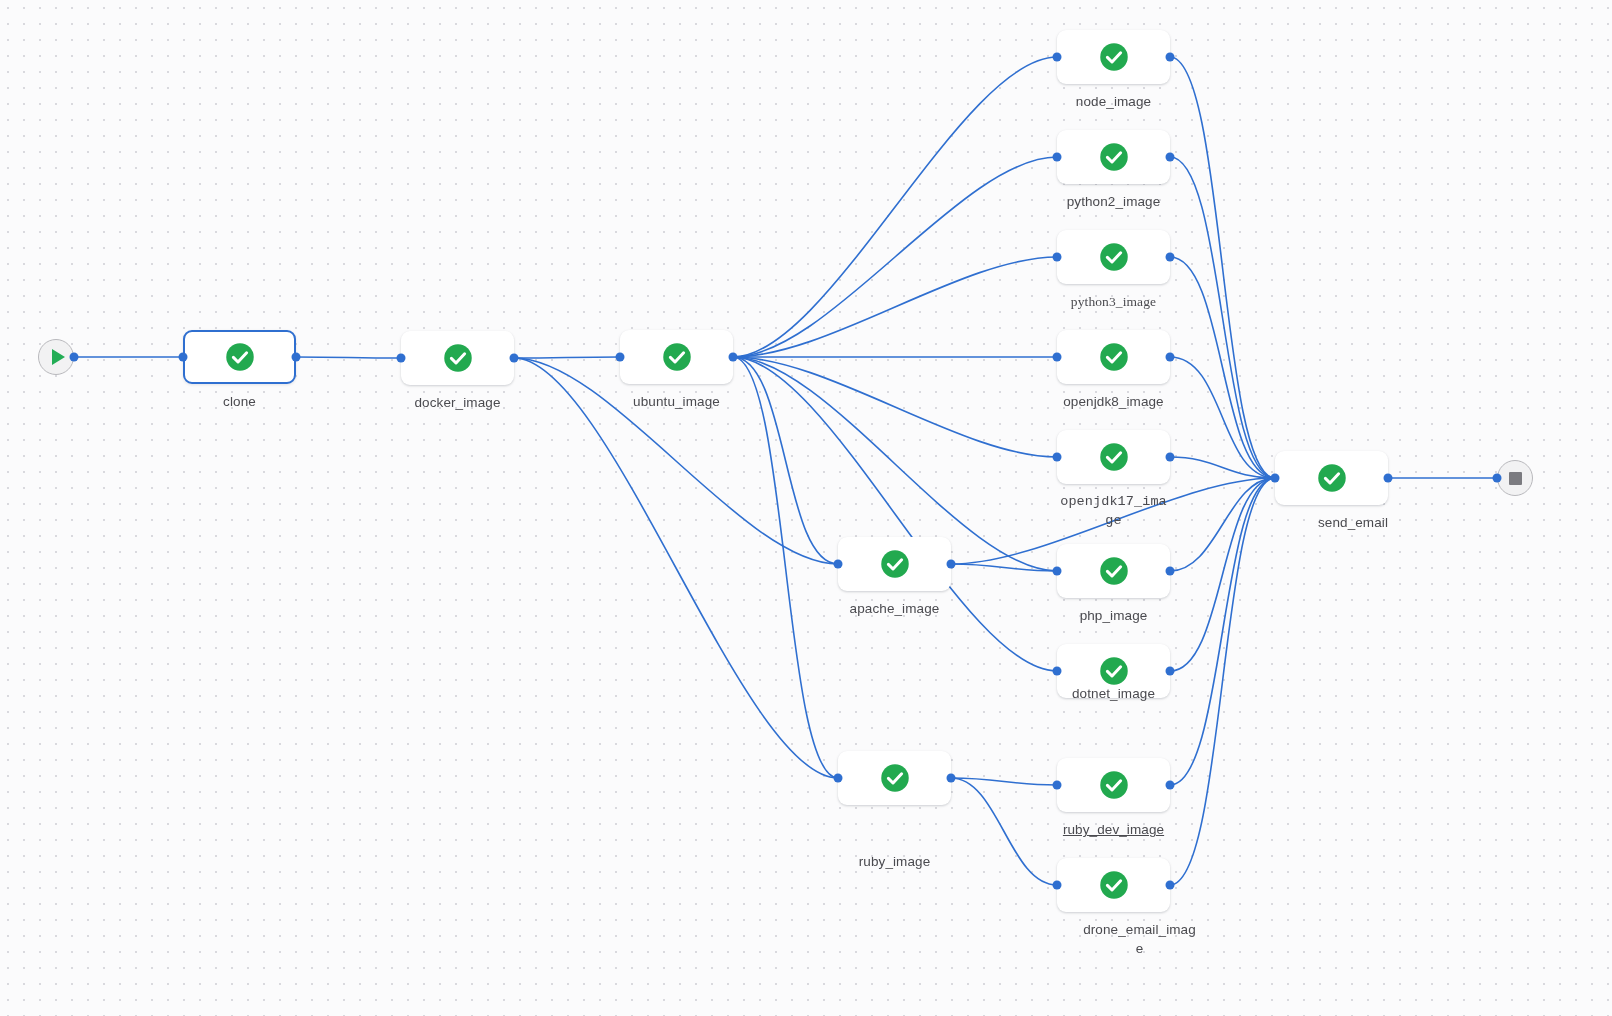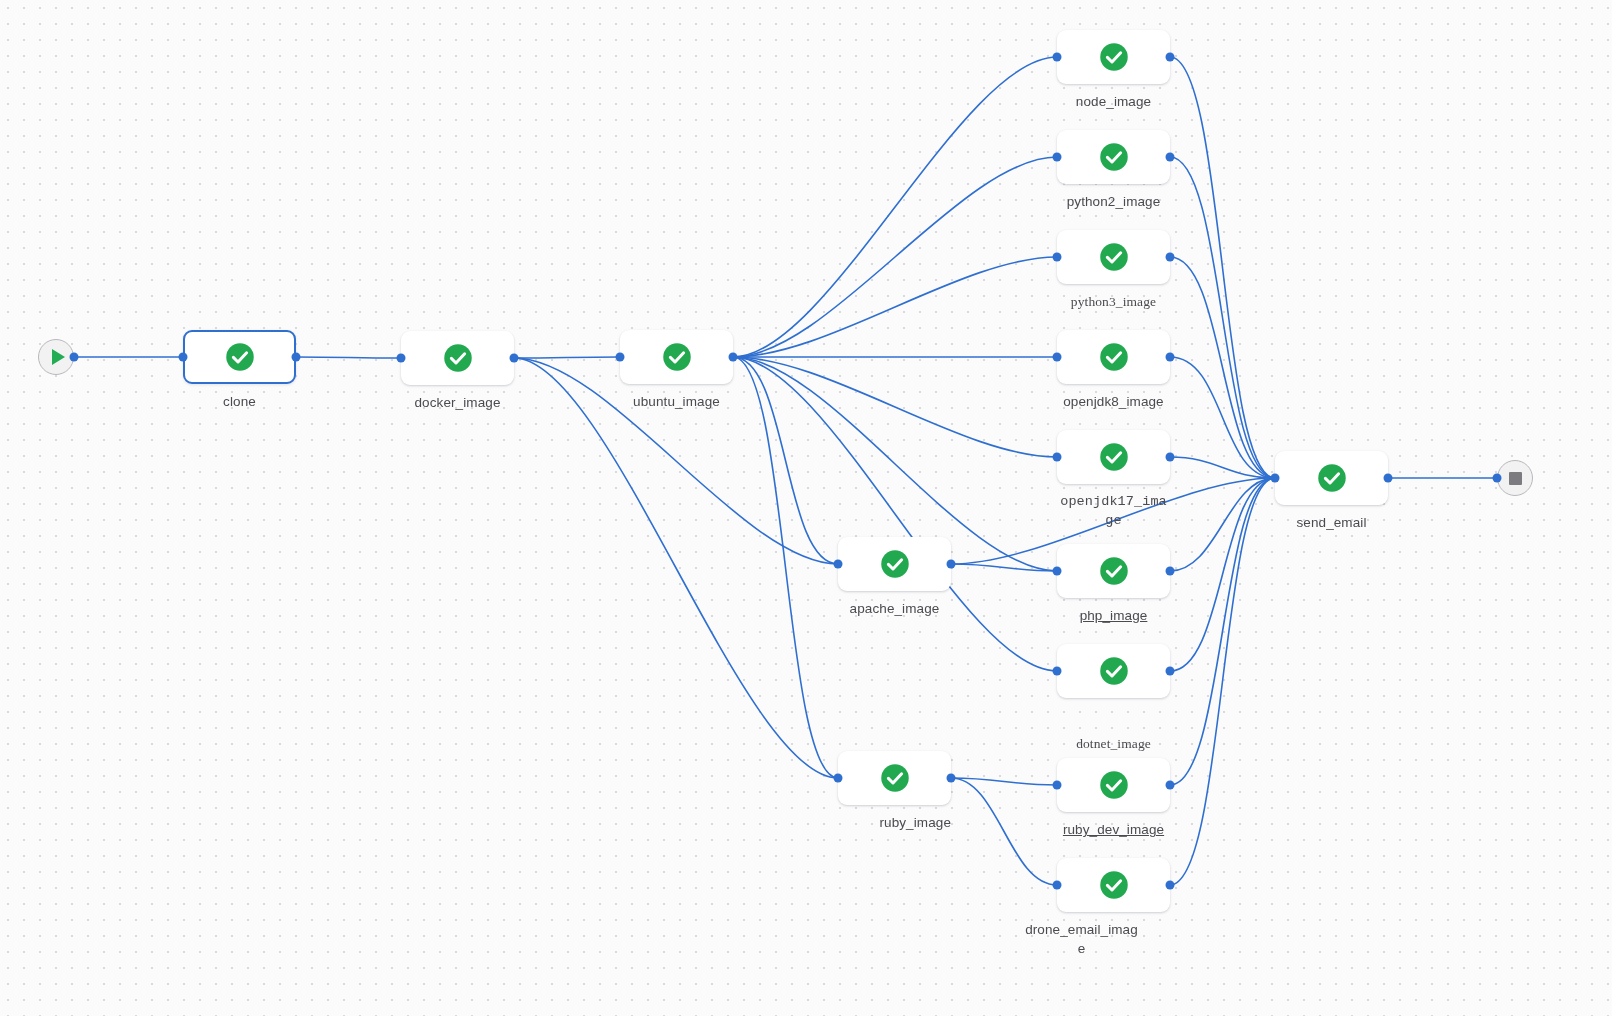--- a/index.html
+++ b/index.html
@@ -183,66 +183,66 @@
       </div>
       <div class="label" style="left: 838px; top: 599px;">apache_image</div>
       <div class="port" style="left: 838px; top: 564px;"></div>
       <div class="port" style="left: 951px; top: 564px;"></div>
       <div class="node" style="left: 1057px; top: 544px;">
         <svg class="status-icon" viewBox="0 0 24 24">
           <circle cx="12" cy="12" r="11" fill="#22a94f"></circle>
           <path d="M6.7 12.3 L10.4 16 L17.3 8.6" fill="none" stroke="#ffffff" stroke-width="2.4" stroke-linecap="round" stroke-linejoin="round"></path>
         </svg>
       </div>
-      <div class="label" style="left: 1057px; top: 606px; text-decoration: underline;">php_image</div>
+      <div class="label" style="left: 1057px; top: 606px;">php_image</div>
       <div class="port" style="left: 1057px; top: 571px;"></div>
       <div class="port" style="left: 1170px; top: 571px;"></div>
       <div class="node" style="left: 1057px; top: 644px;">
         <svg class="status-icon" viewBox="0 0 24 24">
           <circle cx="12" cy="12" r="11" fill="#22a94f"></circle>
           <path d="M6.7 12.3 L10.4 16 L17.3 8.6" fill="none" stroke="#ffffff" stroke-width="2.4" stroke-linecap="round" stroke-linejoin="round"></path>
         </svg>
       </div>
-      <div class="label" style="left: 1057px; top: 734px; font-family: Liberation Serif, serif;">dotnet_image</div>
+      <div class="label" style="left: 1057px; top: 684px;">dotnet_image</div>
       <div class="port" style="left: 1057px; top: 671px;"></div>
       <div class="port" style="left: 1170px; top: 671px;"></div>
       <div class="node" style="left: 838px; top: 751px;">
         <svg class="status-icon" viewBox="0 0 24 24">
           <circle cx="12" cy="12" r="11" fill="#22a94f"></circle>
           <path d="M6.7 12.3 L10.4 16 L17.3 8.6" fill="none" stroke="#ffffff" stroke-width="2.4" stroke-linecap="round" stroke-linejoin="round"></path>
         </svg>
       </div>
-      <div class="label" style="left: 838px; top: 813px; text-align: right;">ruby_image</div>
+      <div class="label" style="left: 838px; top: 852px;">ruby_image</div>
       <div class="port" style="left: 838px; top: 778px;"></div>
       <div class="port" style="left: 951px; top: 778px;"></div>
       <div class="node" style="left: 1057px; top: 758px;">
         <svg class="status-icon" viewBox="0 0 24 24">
           <circle cx="12" cy="12" r="11" fill="#22a94f"></circle>
           <path d="M6.7 12.3 L10.4 16 L17.3 8.6" fill="none" stroke="#ffffff" stroke-width="2.4" stroke-linecap="round" stroke-linejoin="round"></path>
         </svg>
       </div>
       <div class="label" style="left: 1057px; top: 820px; text-decoration: underline;">ruby_dev_image</div>
       <div class="port" style="left: 1057px; top: 785px;"></div>
       <div class="port" style="left: 1170px; top: 785px;"></div>
       <div class="node" style="left: 1057px; top: 858px;">
         <svg class="status-icon" viewBox="0 0 24 24">
           <circle cx="12" cy="12" r="11" fill="#22a94f"></circle>
           <path d="M6.7 12.3 L10.4 16 L17.3 8.6" fill="none" stroke="#ffffff" stroke-width="2.4" stroke-linecap="round" stroke-linejoin="round"></path>
         </svg>
       </div>
-      <div class="label" style="left: 1025px; top: 920px;">drone_email_image</div>
+      <div class="label" style="left: 1083px; top: 920px;">drone_email_image</div>
       <div class="port" style="left: 1057px; top: 885px;"></div>
       <div class="port" style="left: 1170px; top: 885px;"></div>
       <div class="node" style="left: 1275px; top: 451px;">
         <svg class="status-icon" viewBox="0 0 24 24">
           <circle cx="12" cy="12" r="11" fill="#22a94f"></circle>
           <path d="M6.7 12.3 L10.4 16 L17.3 8.6" fill="none" stroke="#ffffff" stroke-width="2.4" stroke-linecap="round" stroke-linejoin="round"></path>
         </svg>
       </div>
-      <div class="label" style="left: 1275px; top: 513px;">send_email</div>
+      <div class="label" style="left: 1275px; top: 513px; text-align: right;">send_email</div>
       <div class="port" style="left: 1275px; top: 478px;"></div>
       <div class="port" style="left: 1388px; top: 478px;"></div>
       <div class="terminal" style="left: 56px; top: 357px;">
         <div class="play-glyph"></div>
       </div>
       <div class="port" style="left: 74px; top: 357px;"></div>
       <div class="terminal" style="left: 1515px; top: 478px;">
         <div class="stop-glyph"></div>
       </div>
       <div class="port" style="left: 1497px; top: 478px;"></div>

